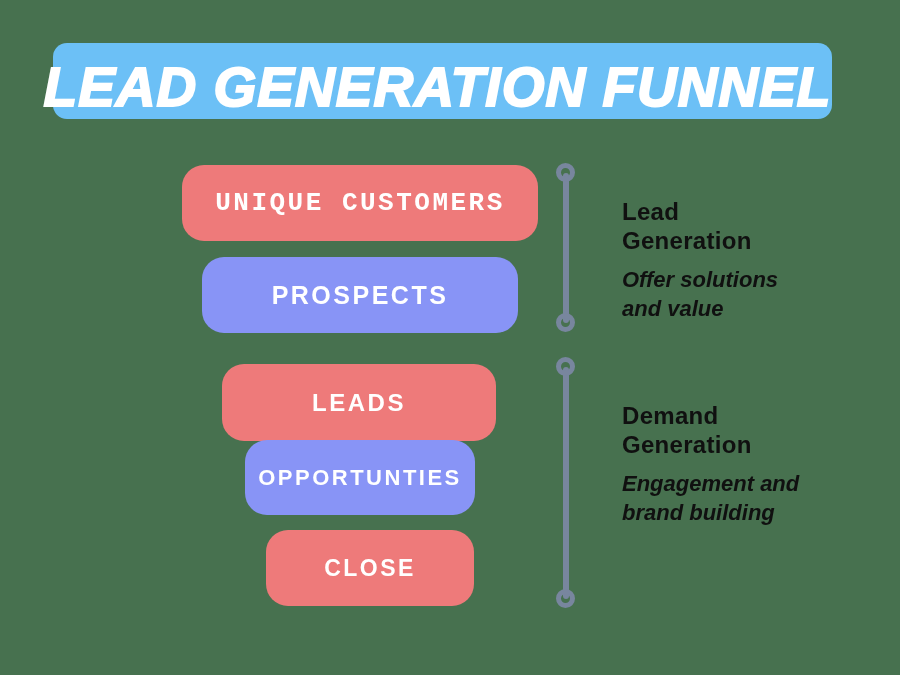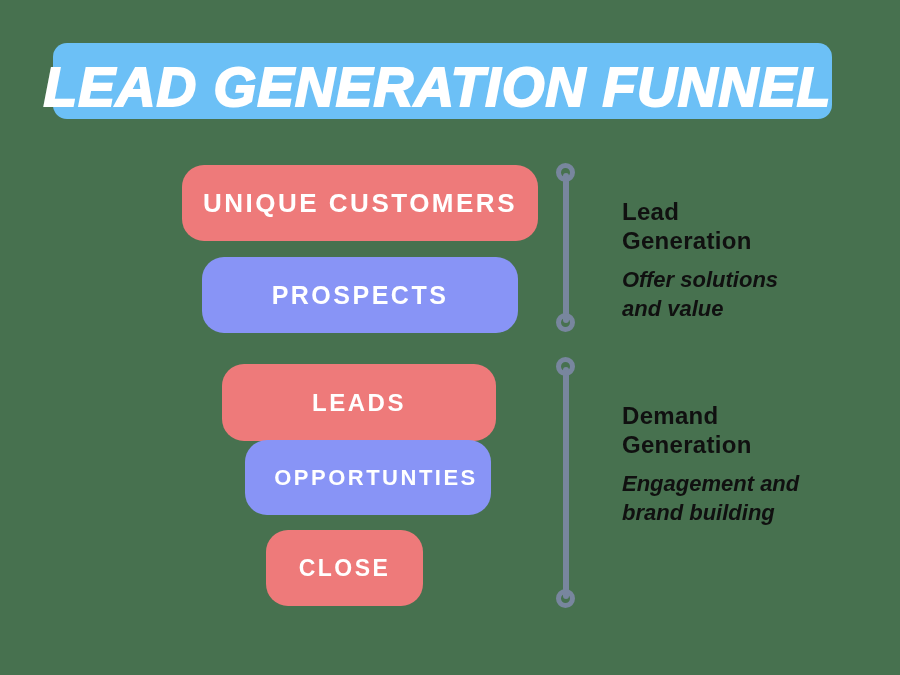--- a/index.html
+++ b/index.html
@@ -30,21 +30,21 @@
     position:absolute;
     border-radius:22px;
     display:flex;align-items:center;justify-content:center;
     color:#ffffff;font-weight:700;
   }
   .stage span{letter-spacing:2.5px;white-space:nowrap;}
   .stage.s1{left:182px;top:165px;width:356px;height:76px;font-size:26px;}
   .stage.s2{left:202px;top:257px;width:316px;height:76px;font-size:25px;}
   .stage.s3{left:222px;top:364px;width:274px;height:77px;font-size:24px;}
   .stage.s4{left:245px;top:440px;width:230px;height:75px;font-size:22px;}
-  .stage.s5{left:266px;top:530px;width:157px;height:76px;font-size:23px;}
+  .stage.s5{left:266px;top:530px;width:208px;height:76px;font-size:23px;}
   
   .tl-line{
     position:absolute;width:6px;border-radius:3px;
   }
   .tl-line.seg1{left:563px;top:173px;height:150px;}
   .tl-line.seg2{left:563px;top:367px;height:232px;}
   .tl-dot{
     position:absolute;width:9px;height:9px;
     border-style:solid;border-width:5.5px;
     border-radius:50%;
@@ -69,30 +69,30 @@
 </style>
 </head>
 <body>
 
 <div class="canvas" style="background: rgb(71, 113, 79);">
 
   <div class="banner" style="background: rgb(108, 192, 246); align-items: flex-end;">
     <div class="banner-title">LEAD GENERATION FUNNEL</div>
   </div>
 
-  <div class="stage s1" style="background: rgb(238, 122, 122);">
+  <div class="stage s1" style="background: rgb(238, 122, 122); font-family: Liberation Mono, monospace;">
     <span>UNIQUE CUSTOMERS</span>
   </div>
   <div class="stage s2" style="background: rgb(136, 148, 246);">
     <span>PROSPECTS</span>
   </div>
   <div class="stage s3" style="background: rgb(238, 122, 122);">
     <span>LEADS</span>
   </div>
-  <div class="stage s4" style="background: rgb(136, 148, 246); padding-left: 16px;">
+  <div class="stage s4" style="background: rgb(136, 148, 246);">
     <span>OPPORTUNTIES</span>
   </div>
   <div class="stage s5" style="background: rgb(238, 122, 122);">
     <span>CLOSE</span>
   </div>
 
   <div class="tl-line seg1" style="background: rgb(120, 134, 158);"></div>
   <div class="tl-dot d1" style="border-color: rgb(120, 134, 158);"></div>
   <div class="tl-dot d2" style="border-color: rgb(120, 134, 158);"></div>
 

